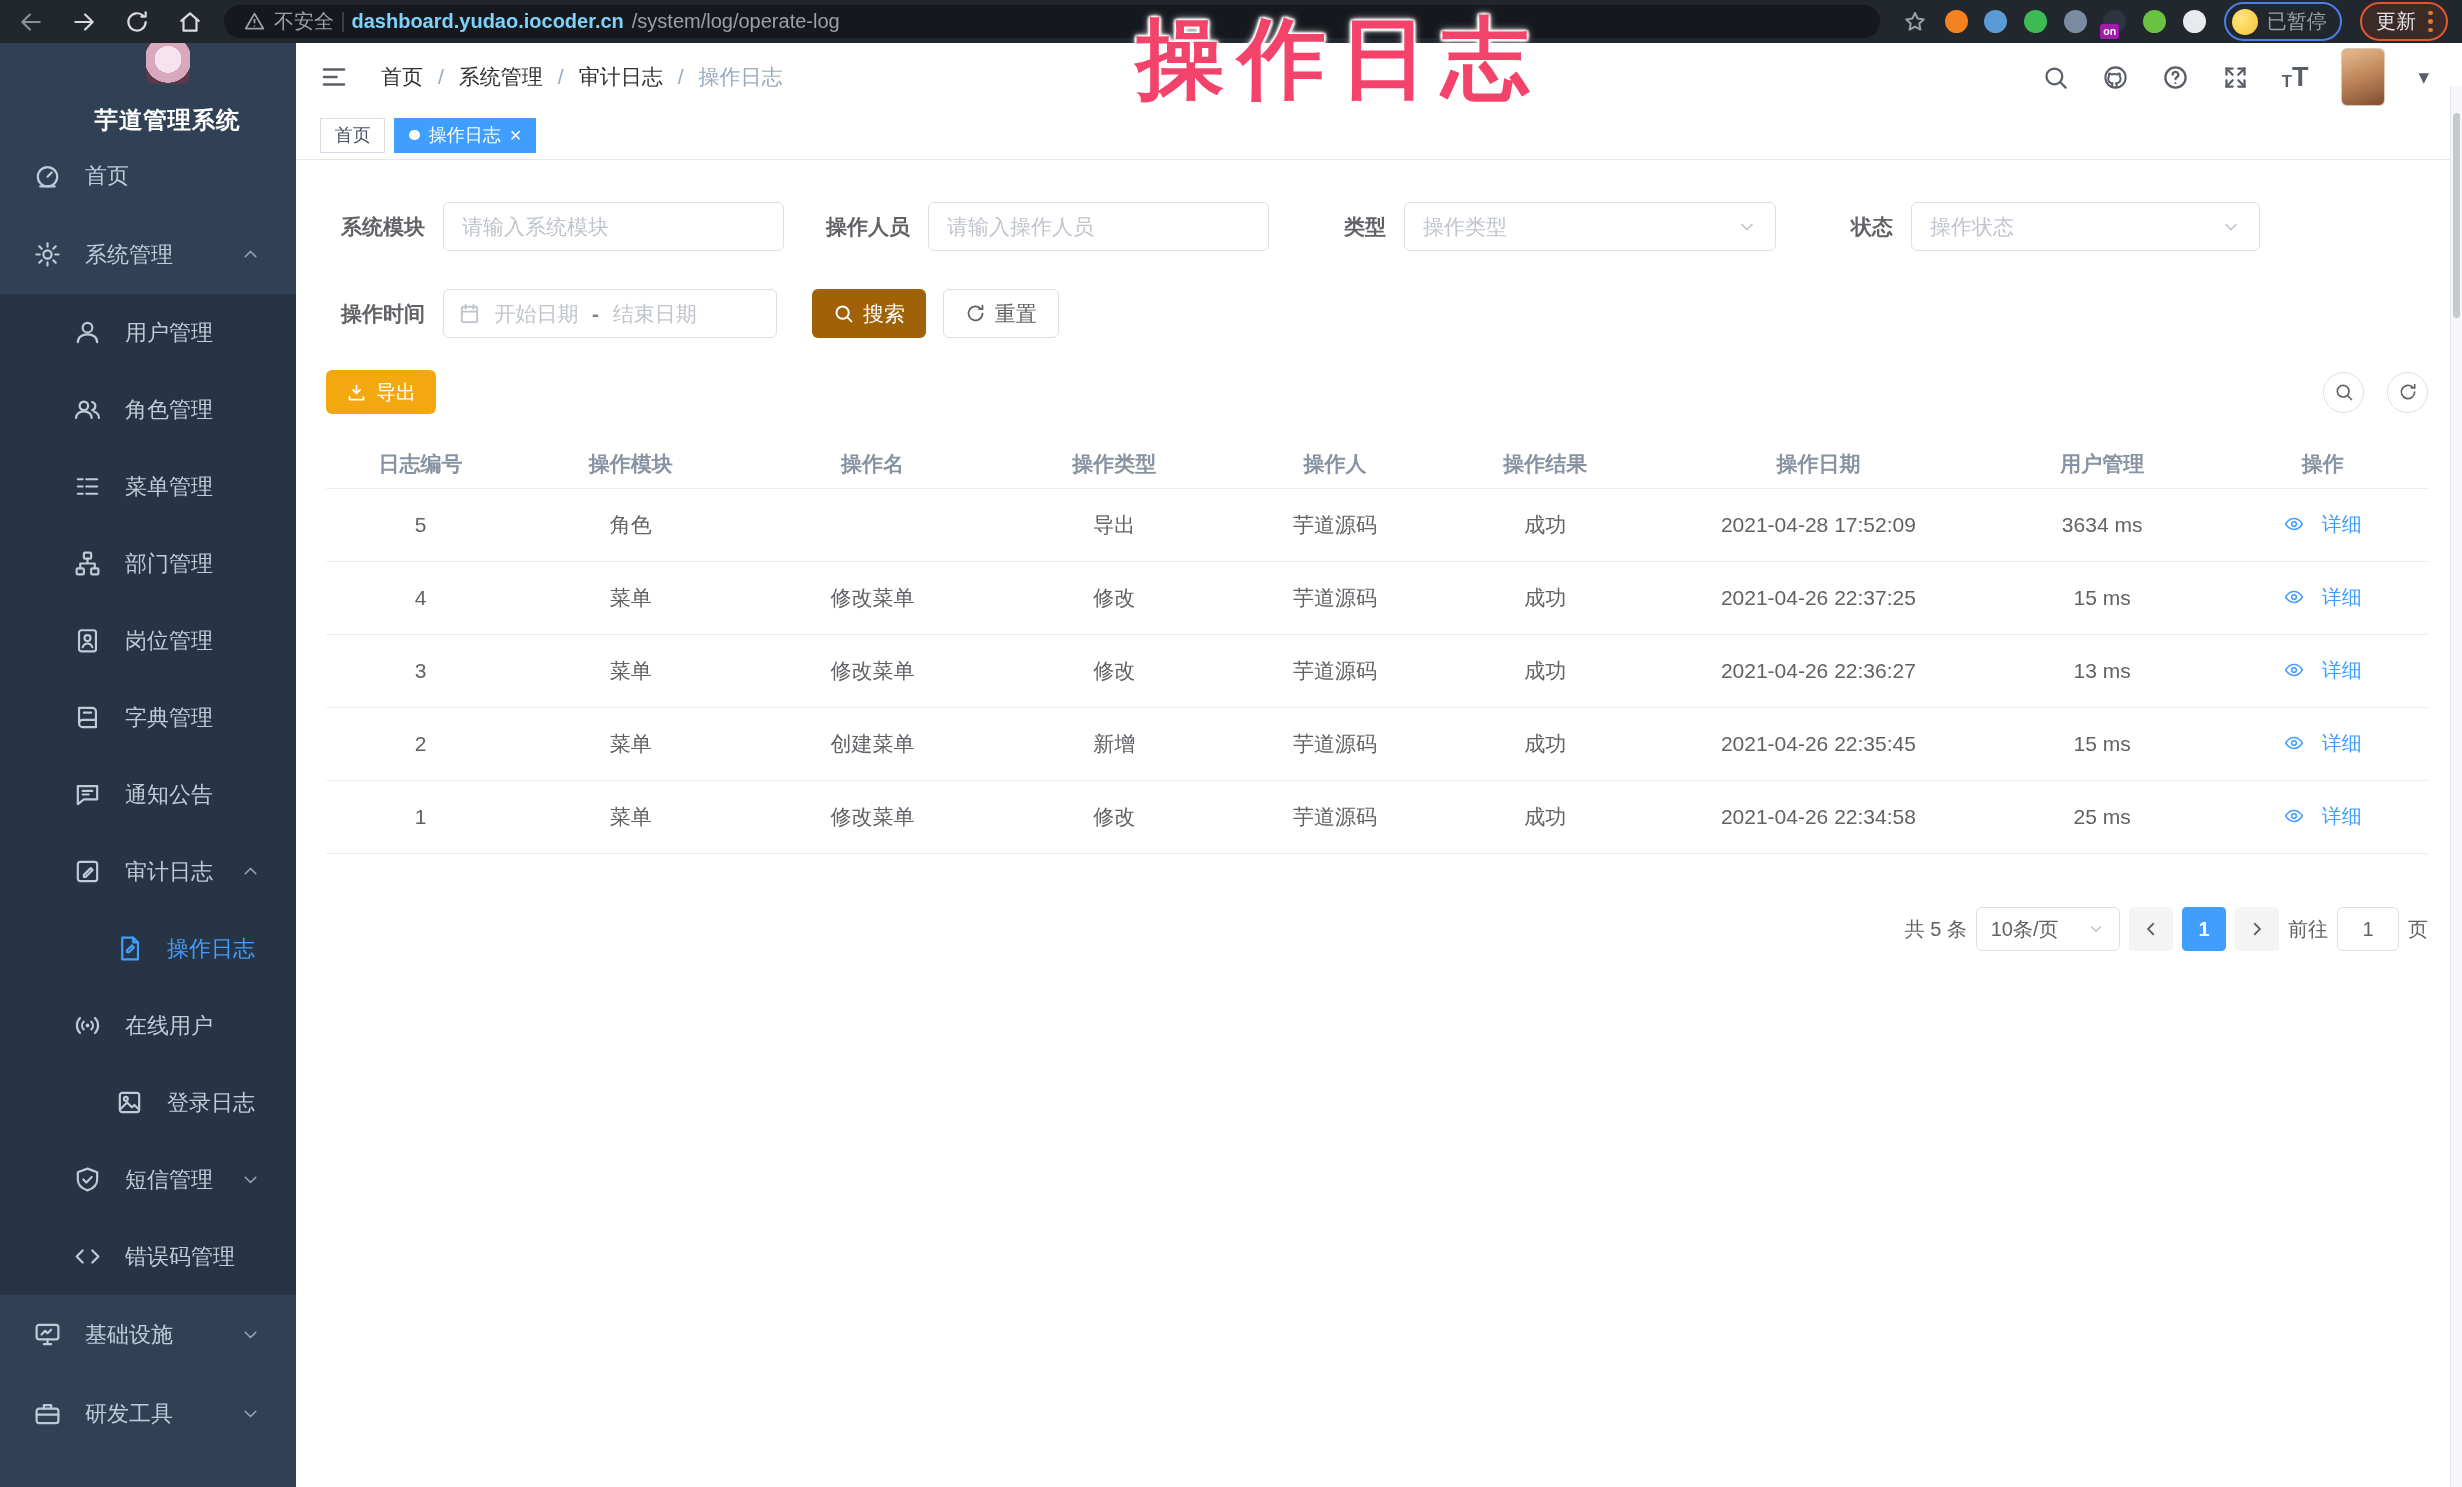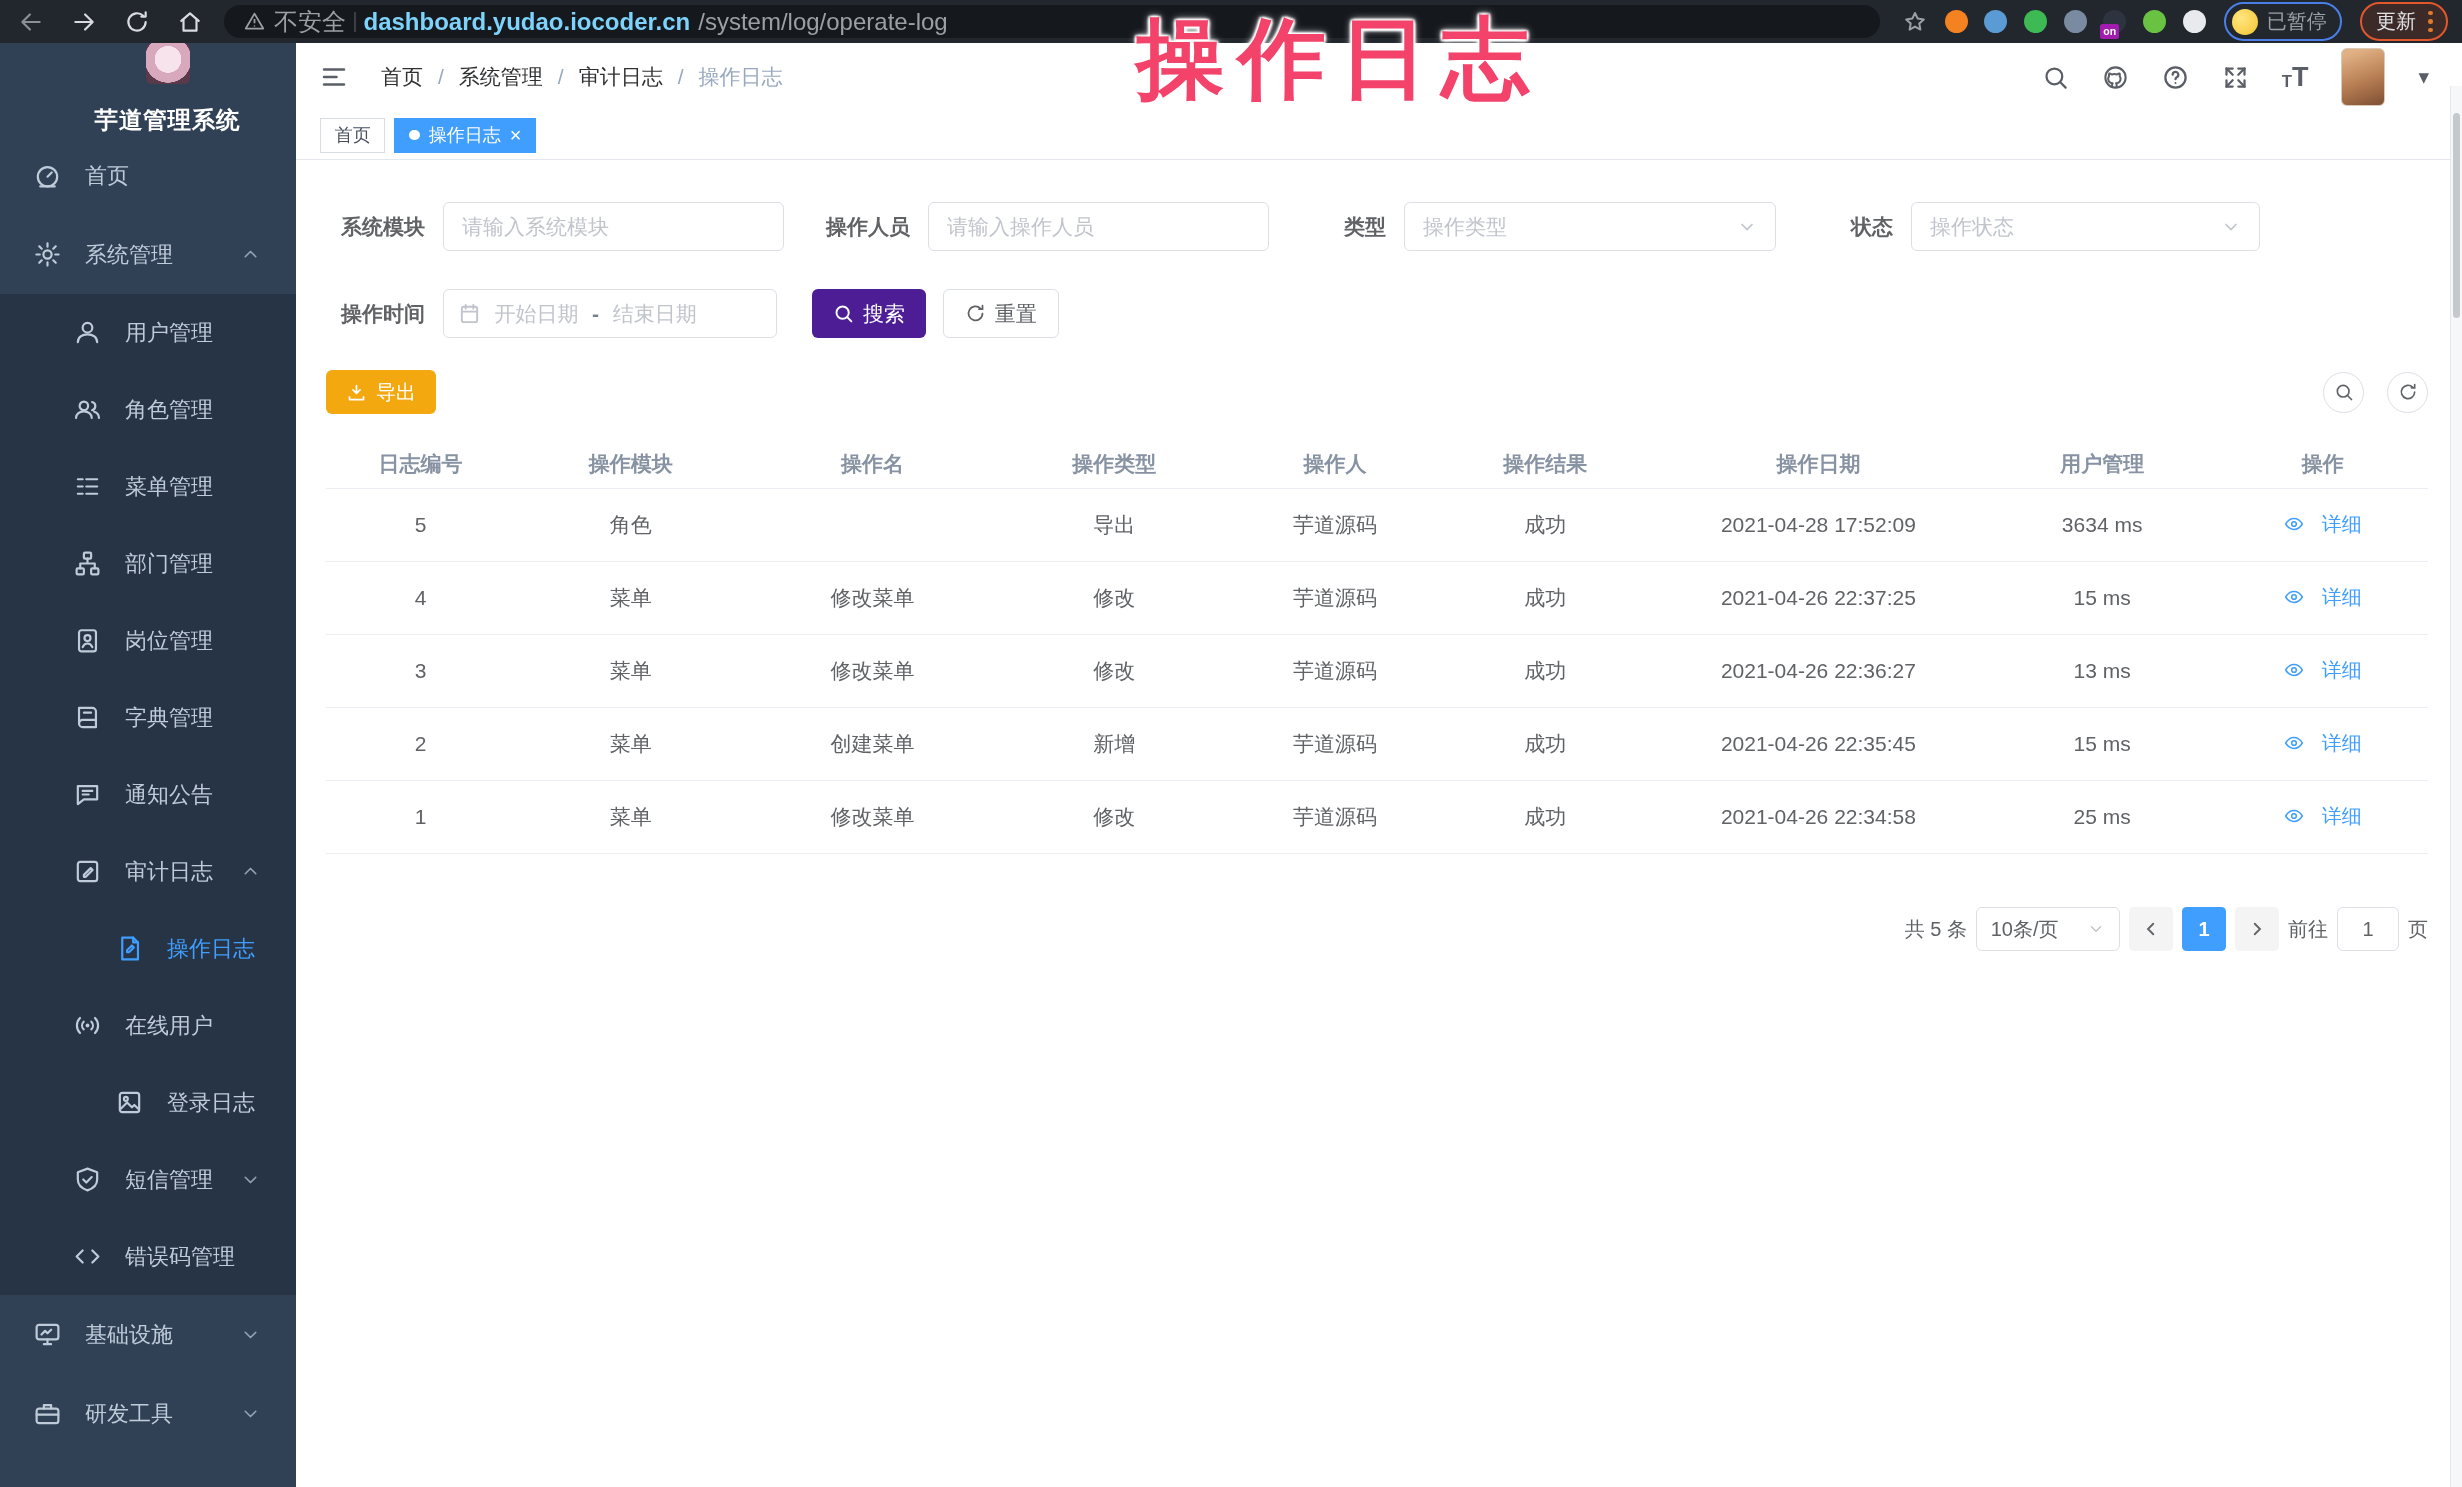--- a/index.html
+++ b/index.html
@@ -5,21 +5,21 @@
   * { margin:0; padding:0; box-sizing:border-box; }
   html,body { width:2462px; height:1488px; overflow:hidden; }
   body { position:relative; font-family:"Liberation Sans","DejaVu Sans",sans-serif; background:#fff; color:#303133; }
   .ic { flex-shrink:0; }
 
   
   .browser-bar { position:absolute; top:0; left:0; right:0; height:43px; background:#22262d; display:flex; align-items:center; z-index:5; }
   .nav-btns { display:flex; align-items:center; gap:27px; padding:0 21px 0 18px; }
   .nav-btn { width:26px; height:26px; display:flex; align-items:center; justify-content:center; }
   .c-back { color:#8b9097; } .c-fwd,.c-reload,.c-home { color:#d8dbe0; }
-  .url-pill { flex:1; height:33px; margin-right:23px; background:#15181d; border-radius:18px; display:flex; align-items:center; padding:0 20px; gap:8px; font-size:24px; min-width:0; overflow:hidden; }
+  .url-pill { flex:1; height:33px; margin-right:23px; background:#15181d; border-radius:18px; display:flex; align-items:center; padding:0 20px; gap:8px; font-size:20px; min-width:0; overflow:hidden; }
   .url-sec { color:#9aa0a6; display:flex; align-items:center; gap:9px; white-space:nowrap; }
   .url-div { width:1.5px; height:20px; background:#3c4043; }
   .url-host { color:#7dd3fc; font-weight:700; white-space:nowrap; }
   .url-path { color:#9aa0a6; white-space:nowrap; }
   .browser-right { display:flex; align-items:center; gap:18px; padding-right:13.7px; }
   .ext-dot { width:23px; height:23px; border-radius:50%; position:relative; flex-shrink:0; }
   .ext-badge { position:absolute; left:-3px; bottom:-6px; background:#a21caf; color:#fff; font-size:10.6px; line-height:1; padding:2.3px 3px; border-radius:2.3px; font-weight:700; }
   .pill { display:flex; align-items:center; gap:9px; border-radius:20px; padding:3.8px 13.7px; font-size:20px; white-space:nowrap; }
   .pill-paused { border:2.3px solid #4a7fe8; color:#9aa0a6; padding-left:6px; }
   .emoji-dot { width:26px; height:26px; border-radius:50%; background:radial-gradient(circle at 35% 35%, #ffe680, #f4c430); }
@@ -72,21 +72,21 @@
   .box { height:49px; border:1.5px solid #dcdfe6; border-radius:6px; background:#fff; display:flex; align-items:center; padding:0 18px; font-size:21px; color:#c0c4cc; }
   .w-input { width:341px; }
   .w-select1 { width:372px; } .w-select2 { width:349px; }
   .sel-arrow { margin-left:auto; width:20px; height:20px; color:#c0c4cc; }
   .gap1 { margin-left:27px; } .gap2 { margin-left:68px; }
   .date-box { width:334px; gap:13.7px; padding:0 13.7px; }
   .date-box .ic { width:23px; height:23px; color:#c0c4cc; }
   .date-sep { color:#7a8089; font-weight:700; }
   .btn { height:49px; border-radius:6px; font-size:21px; display:inline-flex; align-items:center; justify-content:center; gap:9px; padding:0 21px; cursor:pointer; border:none; white-space:nowrap; }
   .btn .ic { width:21px; height:21px; }
-  .btn-search { background:#4c1d95; color:#fff; margin-left:35px; }
+  .btn-search { background:#a16207; color:#fff; margin-left:35px; }
   .btn-reset { background:#fff; border:1.5px solid #dcdfe6; color:#606266; margin-left:16.7px; }
 
   
   .export-row { display:flex; align-items:center; margin:-6px 0 26px; }
   .btn-export { height:44px; background:#F3A80F; color:#fff; font-size:20px; padding:0 20px; border-radius:6px; }
   .circle-btns { margin-left:auto; display:flex; gap:23px; }
   .circle-btn { width:41px; height:41px; border-radius:50%; border:1.5px solid #dcdfe6; background:#fff; color:#606266; display:flex; align-items:center; justify-content:center; cursor:pointer; }
   .circle-btn .ic { width:20px; height:20px; }
 
   

